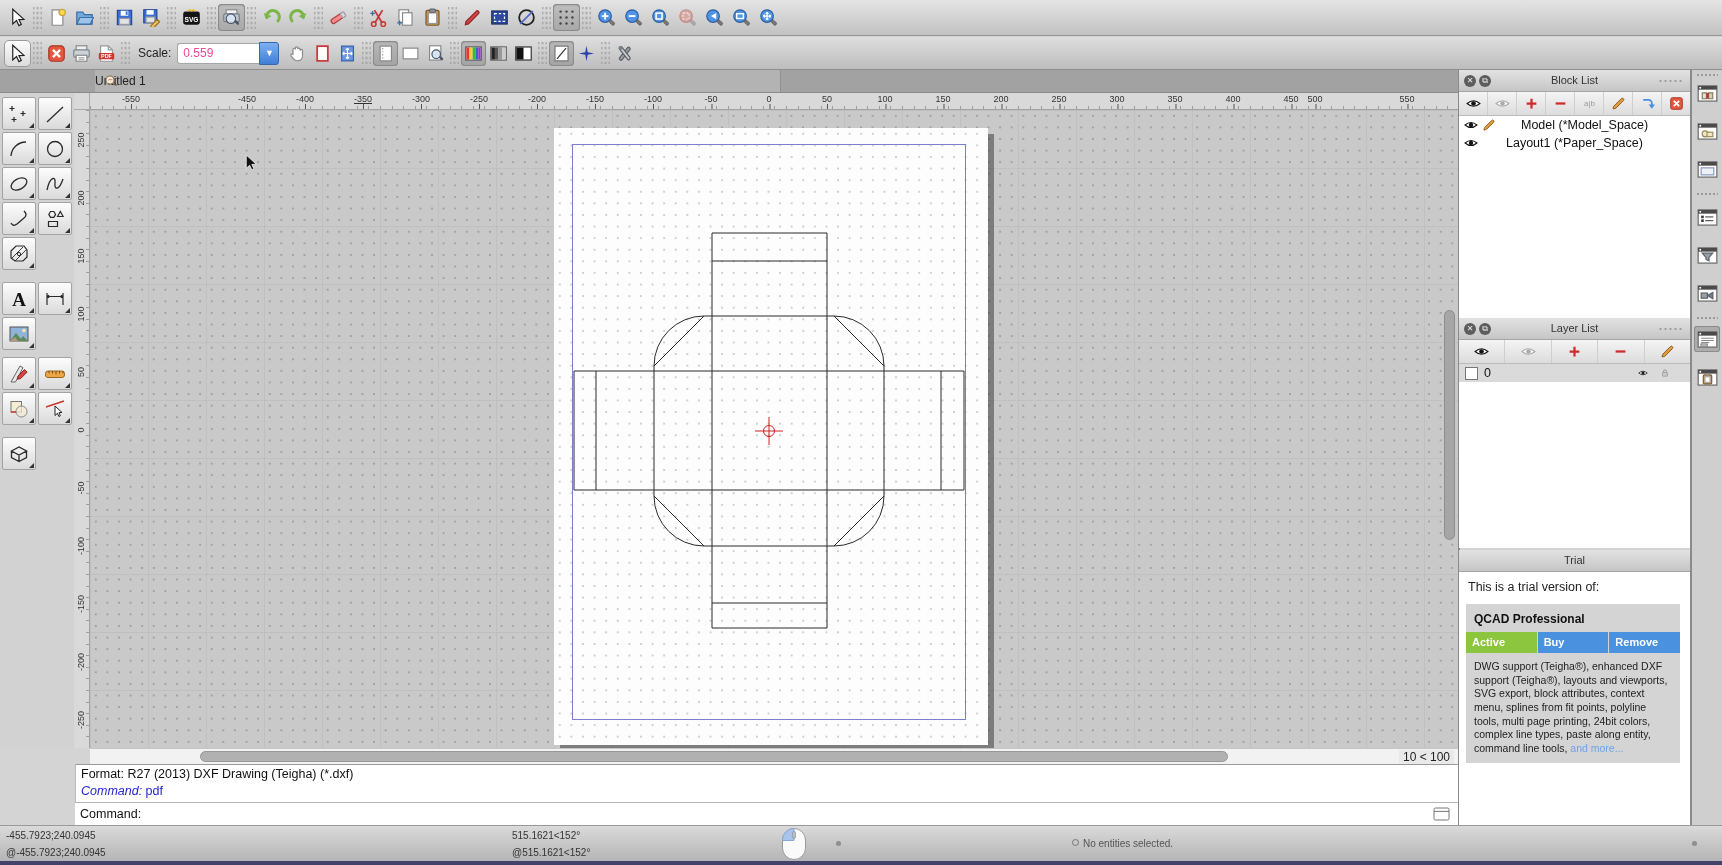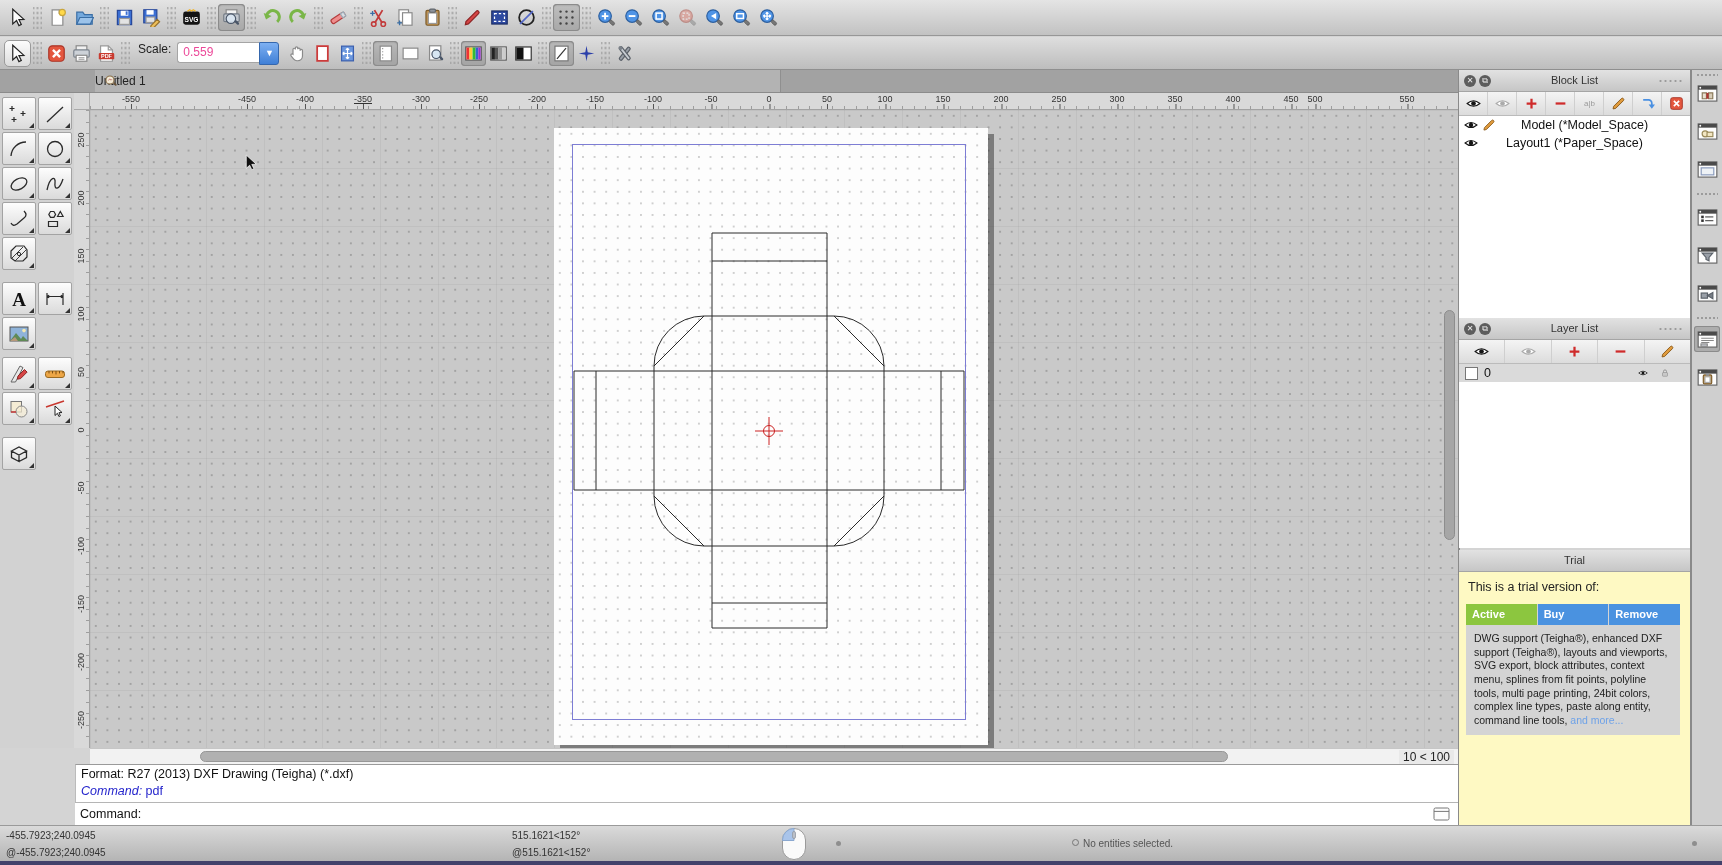--- a/index.html
+++ b/index.html
@@ -12,21 +12,21 @@
   #tb2{left:0;top:37px;width:1722px;height:33px;background:linear-gradient(#dedede,#bdbdbd);
        border-bottom:1px solid #8f8f8f;display:flex;align-items:center;padding-left:4px;box-sizing:border-box}
   .tbtn{width:27px;height:27px;display:flex;align-items:center;justify-content:center;border-radius:4px;flex:0 0 auto}
   #tb2 .tbtn{width:25px;height:25px}
   .tbtn svg{width:19px;height:19px;display:block}
   .tbtn.pressed{background:rgba(0,0,0,.15);box-shadow:inset 0 0 0 1px #8b8b8b, inset 0 1px 2px rgba(0,0,0,.25)}
   .tbtn.disabled{opacity:.42}
   .tbtn.boxed{border:1px solid #9a9a9a;border-radius:5px;background:linear-gradient(#fcfcfc,#dcdcdc);width:31px}
   .handle{width:9px;height:22px;margin:0 2px;flex:0 0 auto;
           background-image:radial-gradient(circle,#9b9b9b 1px,transparent 1.2px);background-size:4px 5px;background-position:center}
-  .scale-wrap{display:flex;margin:0 6px;flex:0 0 auto}
+  .scale-wrap{display:flex;align-items:center;margin:0 6px;flex:0 0 auto}
   .scale-label{font-size:12px;color:#222;margin-right:6px}
   .scale-field{width:76px;height:19px;background:#fff;border:1px solid #a5a5a5;border-right:none;
                border-radius:3px 0 0 3px;font-size:12px;color:#ec4899;line-height:19px;padding-left:5px}
   .scale-drop{width:18px;height:21px;background:linear-gradient(#7db0f2,#3f7fd6);border:1px solid #3567ad;
               border-radius:0 3px 3px 0;color:#fff;font-size:9px;display:flex;align-items:center;justify-content:center}
   
   #tabbar{left:0;top:70px;width:1458px;height:23px;background:#a2a2a2;border-bottom:1px solid #8b8b8b;box-sizing:border-box}
   .tab{position:absolute;top:0;height:22px;display:flex;align-items:center;justify-content:flex-start;font-size:12px;color:#222}
   .tab .ticon{position:absolute;left:9px;top:4px;width:14px;height:14px}
   #tab1{left:95px;width:686px;background:#b3b3b3;border-right:1px solid #8f8f8f;box-sizing:border-box}
@@ -78,21 +78,21 @@
   .ptitle{position:absolute;height:22px;width:231px;background:linear-gradient(#e2e2e2,#c6c6c6);border-bottom:1px solid #a5a5a5;box-sizing:border-box;text-align:center;font-size:11px;color:#333;line-height:21px}
   .pclose{position:absolute;top:5px;width:12px;height:12px;border-radius:50%;background:#5d5d5d;color:#eee;font-size:8px;line-height:12px;text-align:center}
   .ptitle .grip{position:absolute;right:6px;top:9px;width:26px;height:3px;background-image:radial-gradient(circle,#9b9b9b 1px,transparent 1.2px);background-size:5px 4px}
   .ptoolbar{position:absolute;width:231px;height:24px;background:linear-gradient(#f4f4f4,#dcdcdc);border-bottom:1px solid #bbb;display:flex;box-sizing:border-box}
   .pcell{flex:1;display:flex;align-items:center;justify-content:center;border-right:1px solid #cfcfcf}
   .pcell:last-child{border-right:none}
   .pcell svg{width:15px;height:15px}
   .plist{position:absolute;width:231px;background:#fff}
   .lrow{position:relative;height:18px;font-size:12.5px;color:#111;display:flex;align-items:center}
   .lrow svg{width:14px;height:14px;margin-right:4px}
-  .trialbody{position:absolute;left:1459px;top:572px;width:231px;height:253px;background:#fef9c3;font-size:12.5px;color:#222}
+  .trialbody{position:absolute;left:1459px;top:572px;width:231px;height:253px;background:#ffffff;font-size:12.5px;color:#222}
   #qcadbox{position:absolute;left:7px;top:32px;width:214px;background:#d4d4d4;padding-bottom:8px}
   #qcadbox .qhead{font-weight:bold;font-size:12px;color:#111;padding:8px 0 6px 8px}
   #qcadbox .btnrow{display:flex;gap:1px;padding:0 0 0 0}
   #qcadbox .tbtn2{flex:1;height:21px;color:#fff;font-weight:bold;font-size:11px;line-height:21px;padding-left:6px;box-sizing:border-box}
   #qcadbox .desc{font-size:10.5px;color:#222;line-height:1.3;padding:7px 8px 0 8px}
   .linkblue{color:#6ea2e8}
   #purchase{position:absolute;left:8px;top:196px;width:218px;font-size:12px;line-height:1.22;color:#222}
   #purchase a{color:#3b7dd8;text-decoration:underline}
   
   #dock{left:1692px;top:70px;width:30px;height:755px;background:#cfcfcf}
@@ -765,20 +765,21 @@
       </span>
     </div>
   </div>
 
 <div class="ptitle abs" style="left:1459px;top:550px">
   <span>Trial</span>
 </div>
 <div class="trialbody">
   <div style="padding:8px 0 0 9px">This is a trial version of:</div>
   <div id="qcadbox">
+    <div class="qhead">QCAD Professional</div>
     <div class="btnrow" id="trialbtns">
         <span class="tbtn2" style="background: rgb(140, 198, 63);">Active</span>
         <span class="tbtn2" style="background: rgb(74, 146, 224);">Buy</span>
         <span class="tbtn2" style="background: rgb(74, 146, 224);">Remove</span>
       </div>
     <div class="desc"><span>DWG support (Teigha®), enhanced DXF support (Teigha®), layouts and viewports, SVG export, block attributes, context menu, splines from fit points, polyline tools, multi page printing, 24bit colors, complex line types, paste along entity, command line tools, </span><span class="linkblue">and more...</span></div>
   </div>
 </div>
 
 <div id="dock" class="abs">

